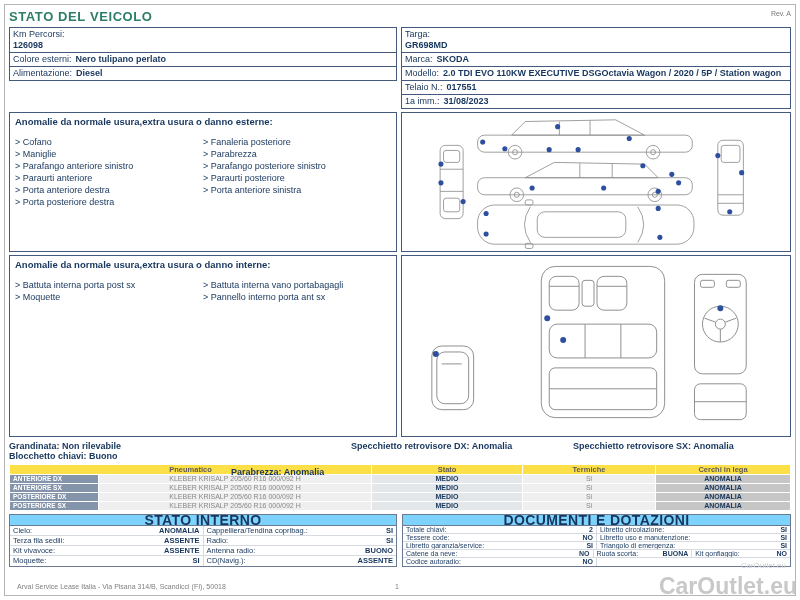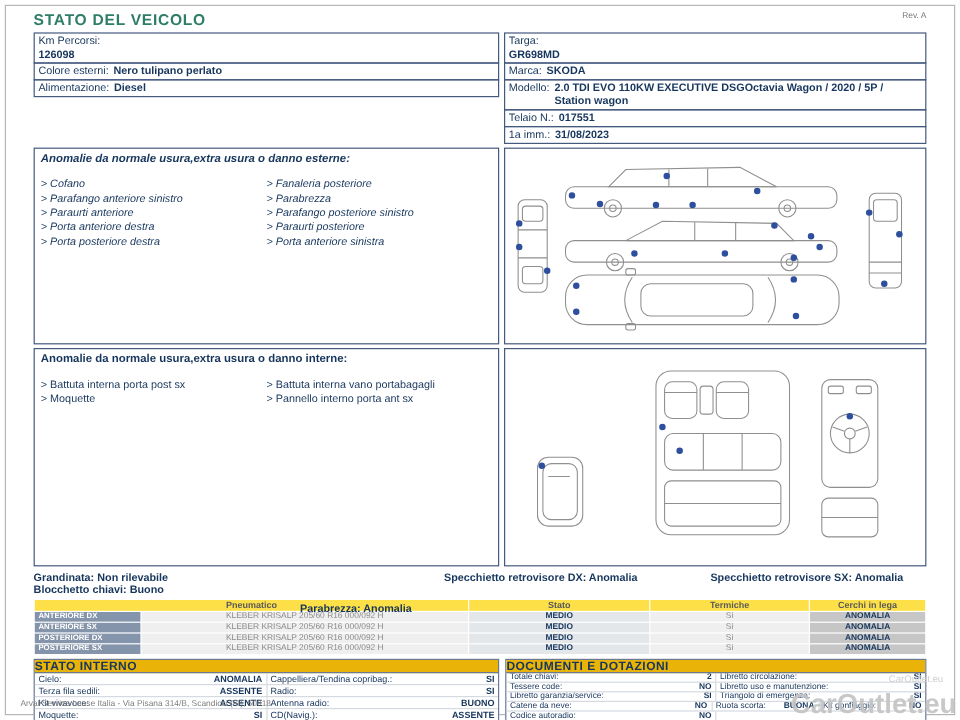--- a/index.html
+++ b/index.html
@@ -1,38 +1,38 @@
 <!DOCTYPE html>
 <html><head>
 <meta charset="utf-8">
 <style>
   * { margin:0; padding:0; box-sizing:border-box; }
   body { background:#e8e8e8; }
   .page { width:800px; height:600px; position:relative; background:#fff; overflow:hidden;
           font-family:"Liberation Sans", sans-serif; color:#17365d; margin:0 auto; }
-  .sheet { position:absolute; inset:4px; border:1px solid #b5b5b5; padding:4px 23px; }
+  .sheet { position:absolute; inset:4px; border:1px solid #b5b5b5; padding:4px 4px; }
 
   
   .hdr { display:flex; justify-content:space-between; align-items:flex-start; height:16px; }
   .title { color:#2e7d68; font-size:13px; font-weight:bold; letter-spacing:.6px; }
   .rev { font-size:7px; color:#777; margin-top:1px; }
 
   
   .info { display:flex; gap:4px; margin-top:2px; align-items:flex-start; }
   .info-l { width:388px; } .info-r { flex:1; }
   .irow { display:flex; font-size:9px; line-height:11px; padding:1px 3px; border:1px solid #44597e; margin-top:-1px; }
   .irow:first-child { margin-top:0;flex-direction:column; }
   .ilabel { margin-right:4px; white-space:nowrap; }
   .ival { font-weight:bold; }
 
   
   .arow { display:flex; gap:4px; margin-top:3px; }
   .abox { width:388px; border:1px solid #44597e; padding:3px 5px; }
   .dbox { flex:1; border:1px solid #44597e; background:#fff; }
-  .h-ext .abox, .h-ext .dbox { height:164px;font-style:italic; }
+  .h-ext .abox, .h-ext .dbox { height:140px; }
   .h-int .abox, .h-int .dbox { height:182px; }
   .atitle { font-size:9.5px; font-weight:bold; }
   .alist { display:flex; margin-top:9px; }
   .acol { width:50%; font-size:9px; line-height:12px; padding-right:6px; }
   .aitem::before { content:"> "; }
 
   .diag { width:100%; height:100%; display:block; }
   .diag rect, .diag path, .diag line, .diag circle { fill:none; stroke:#8f8f8f; stroke-width:1; }
   .diag circle.dot { fill:#2d4f9e; stroke:none; }
 
@@ -48,22 +48,22 @@
   .tyres td.pos    { background:#8494aa; color:#fff; font-weight:bold; width:88px; font-size:6.5px; }
   .tyres td.spec   { background:#efefef; color:#8a8a8a; text-align:center; width:272px; }
   .tyres td.stato  { background:#e4e7ea; text-align:center; font-weight:bold; width:150px; }
   .tyres td.term   { background:#efefef; color:#8a8a8a; text-align:center; width:132px; }
   .tyres td.cerchi { background:#c6c6c6; text-align:center; font-weight:bold; }
 
   
   .btables { display:flex; gap:5px; margin-top:3px; }
   .btable { border:1px solid #6b7a94; background:#fff; }
   .bt-left { width:388px; } .bt-right { flex:1; }
-  .bhead { background:#eab308; border-bottom:1px solid #6b7a94; font-weight:bold;
-           font-size:10px; height:11px; line-height:11px; letter-spacing:.4px; }
+  .bhead { background:#7dd3fc; border-bottom:1px solid #6b7a94; text-align:center; font-weight:bold;
+           font-size:14px; height:11px; line-height:11px; letter-spacing:.4px; }
   .brow { display:flex; border-bottom:1px solid #d4dae0; }
   .brow:last-child { border-bottom:none; }
   .bt-left  .brow { height:10px; line-height:10px; font-size:7.5px; }
   .bt-right .brow { height:8px;  line-height:8px;  font-size:7px; }
   .bpair { flex:1; display:flex; justify-content:space-between; padding:0 3px; overflow:hidden; }
   .bpair + .bpair { border-left:1px solid #d4dae0; }
   .brow3 .bpair.wide { flex:2; }
   .blabel { white-space:nowrap; }
   .bval { font-weight:bold; margin-left:4px; }
 
@@ -123,20 +123,21 @@
         </div>
       </div>
     </div>
 
     <div class="arow h-ext">
       <div class="abox">
         <div class="atitle">Anomalie da normale usura,extra usura o danno esterne:</div>
         <div class="alist">
           <div class="acol">
             <div class="aitem">Cofano</div>
+            <div class="aitem">Maniglie</div>
             <div class="aitem">Parafango anteriore sinistro</div>
             <div class="aitem">Paraurti anteriore</div>
             <div class="aitem">Porta anteriore destra</div>
             <div class="aitem">Porta posteriore destra</div>
           </div>
           <div class="acol">
             <div class="aitem">Fanaleria posteriore</div>
             <div class="aitem">Parabrezza</div>
             <div class="aitem">Parafango posteriore sinistro</div>
             <div class="aitem">Paraurti posteriore</div>

